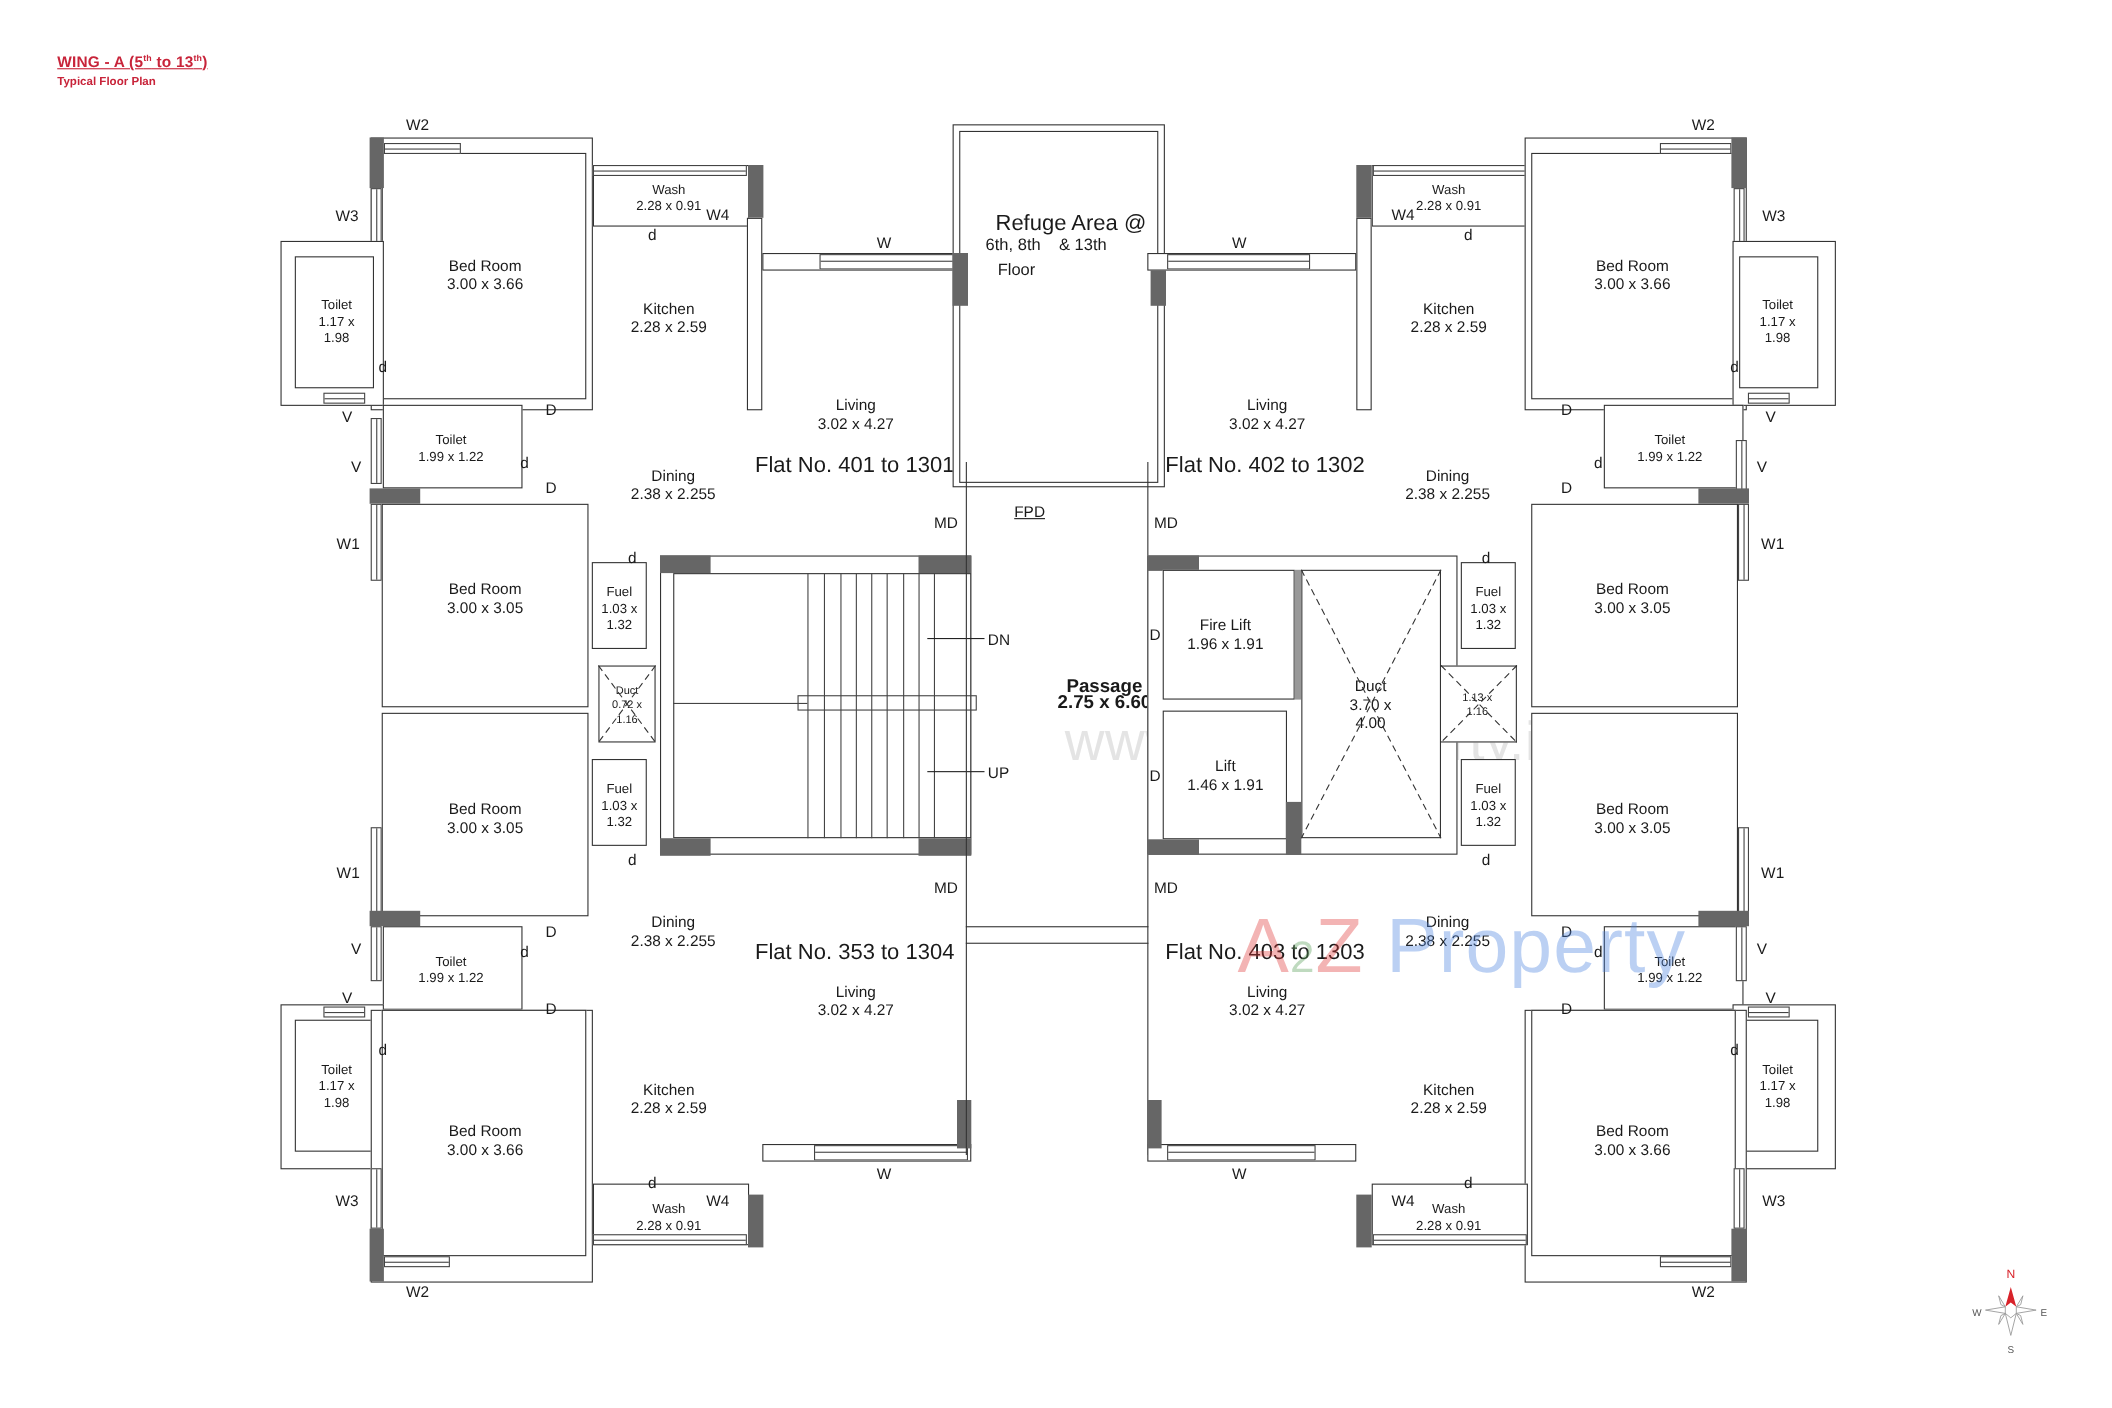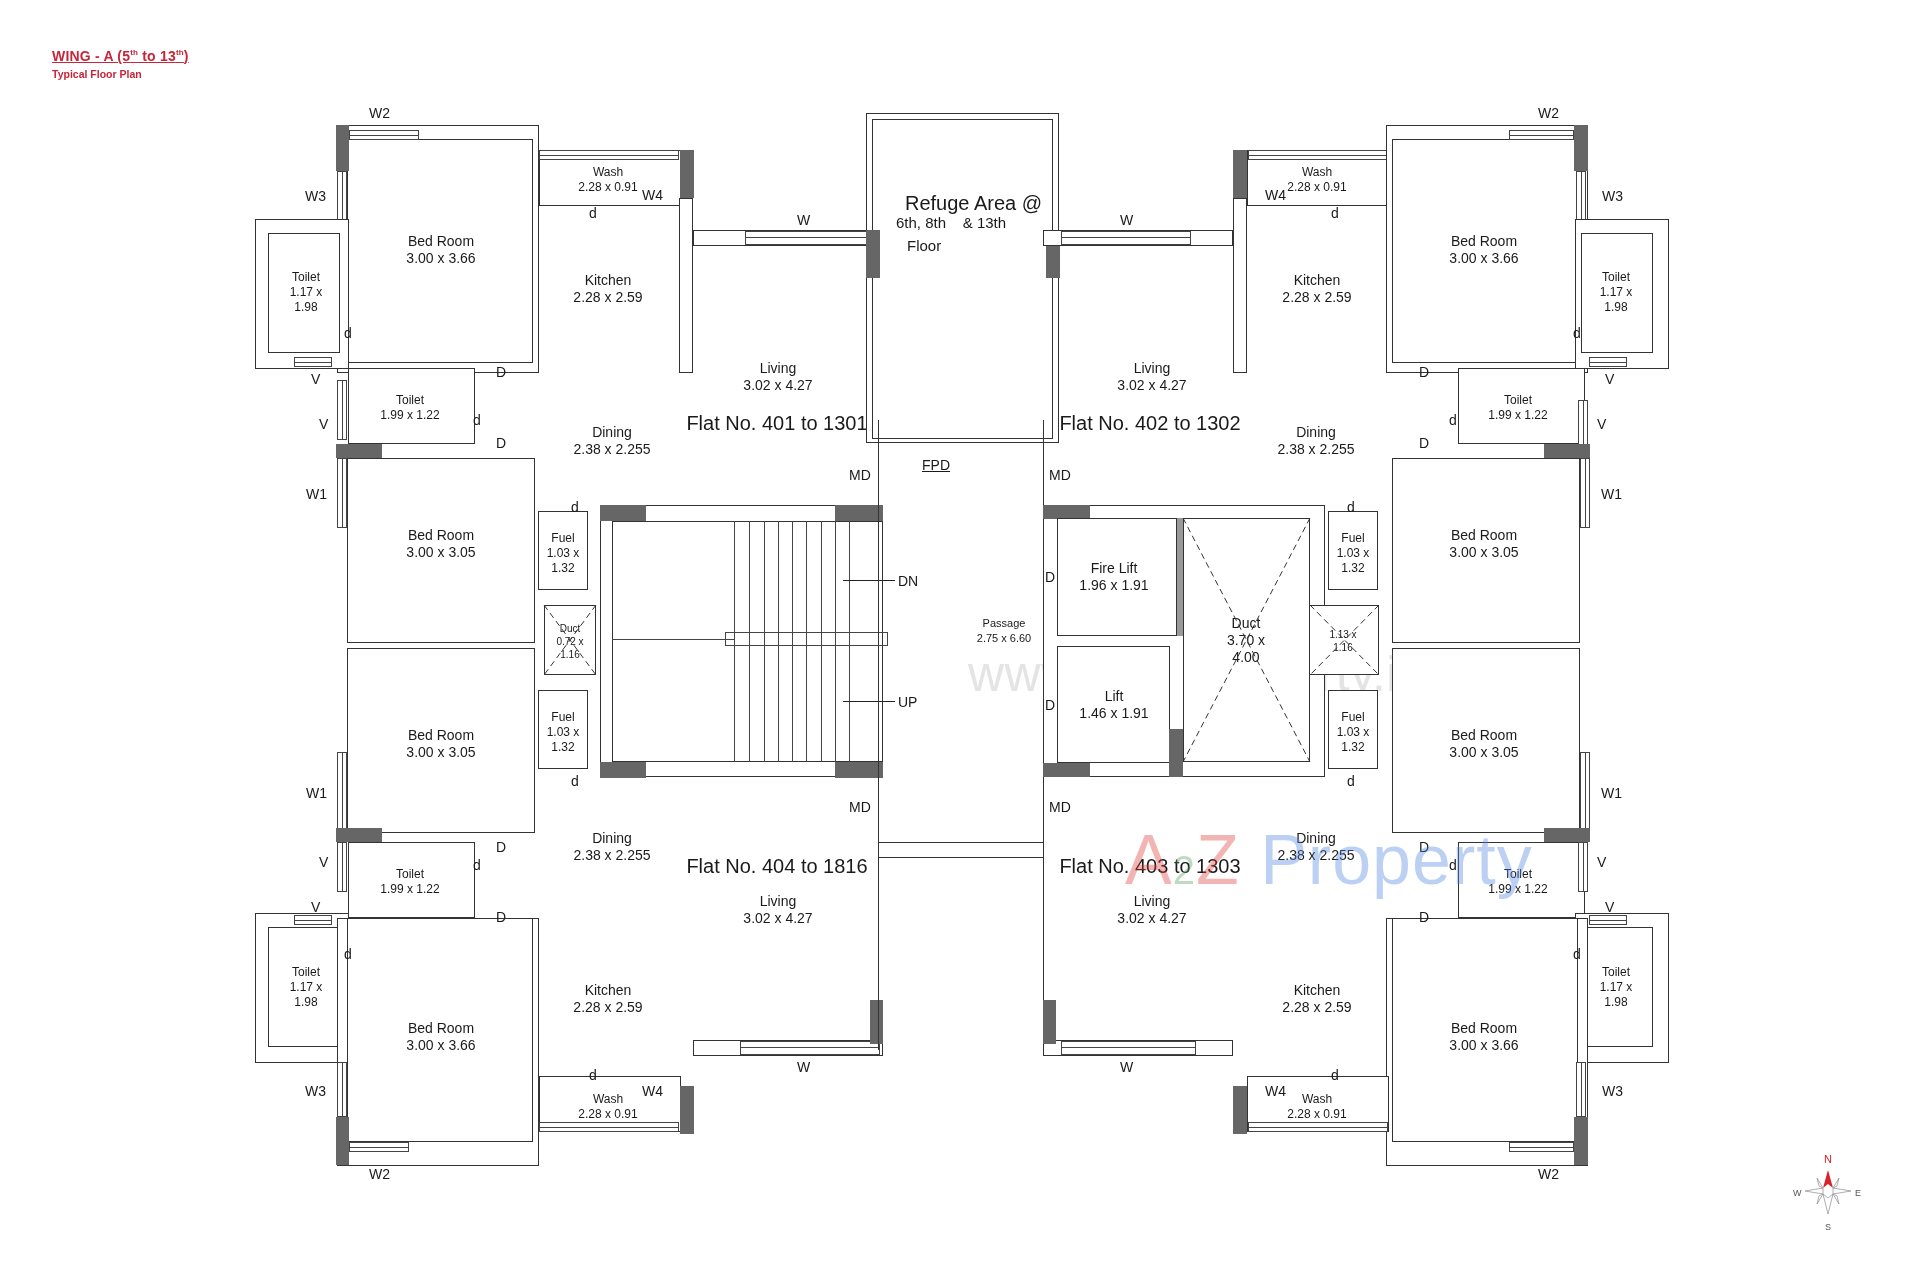--- a/index.html
+++ b/index.html
@@ -121,21 +121,21 @@
   <div class="room" style="left:348px;top:842px;width:127px;height:76px;"></div>
   <div class="winv" style="left:337px;top:842px;width:10px;height:50px;"></div>
   <div class="lbl sm" style="left:410px;top:867px;">
       <span class="n">Toilet</span>
       <span class="n">1.99 x 1.22</span>
     </div>
   <div class="lbl" style="left:612px;top:830px;">
       <span class="n">Dining</span>
       <span class="n">2.38 x 2.255</span>
     </div>
-  <div class="lbl flatno" style="left:777px;top:858px;">Flat No. 404 to 1816</div>
+  <div class="lbl flatno" style="left:777px;top:858px;">Flat No. 353 to 1304</div>
   <div class="lbl" style="left:778px;top:893px;">
       <span class="n">Living</span>
       <span class="n">3.02 x 4.27</span>
     </div>
 
   <div class="wall" style="left:255px;top:913px;width:94px;height:150px;"></div>
   <div class="room" style="left:268px;top:927px;width:72px;height:120px;"></div>
   <div class="win" style="left:294px;top:915px;width:38px;height:10px;"></div>
   <div class="lbl sm" style="left:306px;top:965px;">
       <span class="n">Toilet</span>
@@ -208,21 +208,21 @@
   <div class="col" style="left:1046px;top:230px;width:14px;height:48px;"></div>
   <div class="tag" style="left:905px;top:196px;font-size:20px;">Refuge Area @</div>
   <div class="tag" style="left:896px;top:216px;font-size:15px;white-space:pre;">6th, 8th    &amp; 13th</div>
   <div class="tag" style="left:907px;top:239px;font-size:15px;">Floor</div>
 </div>
 <div class="tag" style="left:922px;top:458px;text-decoration:underline;">FPD</div>
 <div class="tag" style="left:849px;top:468px;">MD</div>
 <div class="tag" style="left:1049px;top:468px;">MD</div>
 <div class="tag" style="left:849px;top:800px;">MD</div>
 <div class="tag" style="left:1049px;top:800px;">MD</div>
-<div class="lbl sm" style="left:1004px;top:616px;font-size:11px;">
+<div class="lbl sm" style="left:1004px;top:616px;font-size:17px;font-weight:bold;">
     <span class="n">Passage</span>
     <span class="n">2.75 x 6.60</span>
   </div>
 <div class="abs" style="left:878px;top:420px;width:4px;height:630px;border-left:1.6px solid #333;"></div>
 <div class="abs" style="left:1043px;top:420px;width:4px;height:630px;border-left:1.6px solid #333;"></div>
 <div class="abs" style="left:878px;top:842px;width:166px;height:14px;border-top:1.6px solid #333;border-bottom:1.6px solid #333;"></div>
 
 <div>
   <div class="wall" style="left:1043px;top:505px;width:282px;height:272px;"></div>
   <div class="col" style="left:1043px;top:505px;width:47px;height:14px;"></div>

